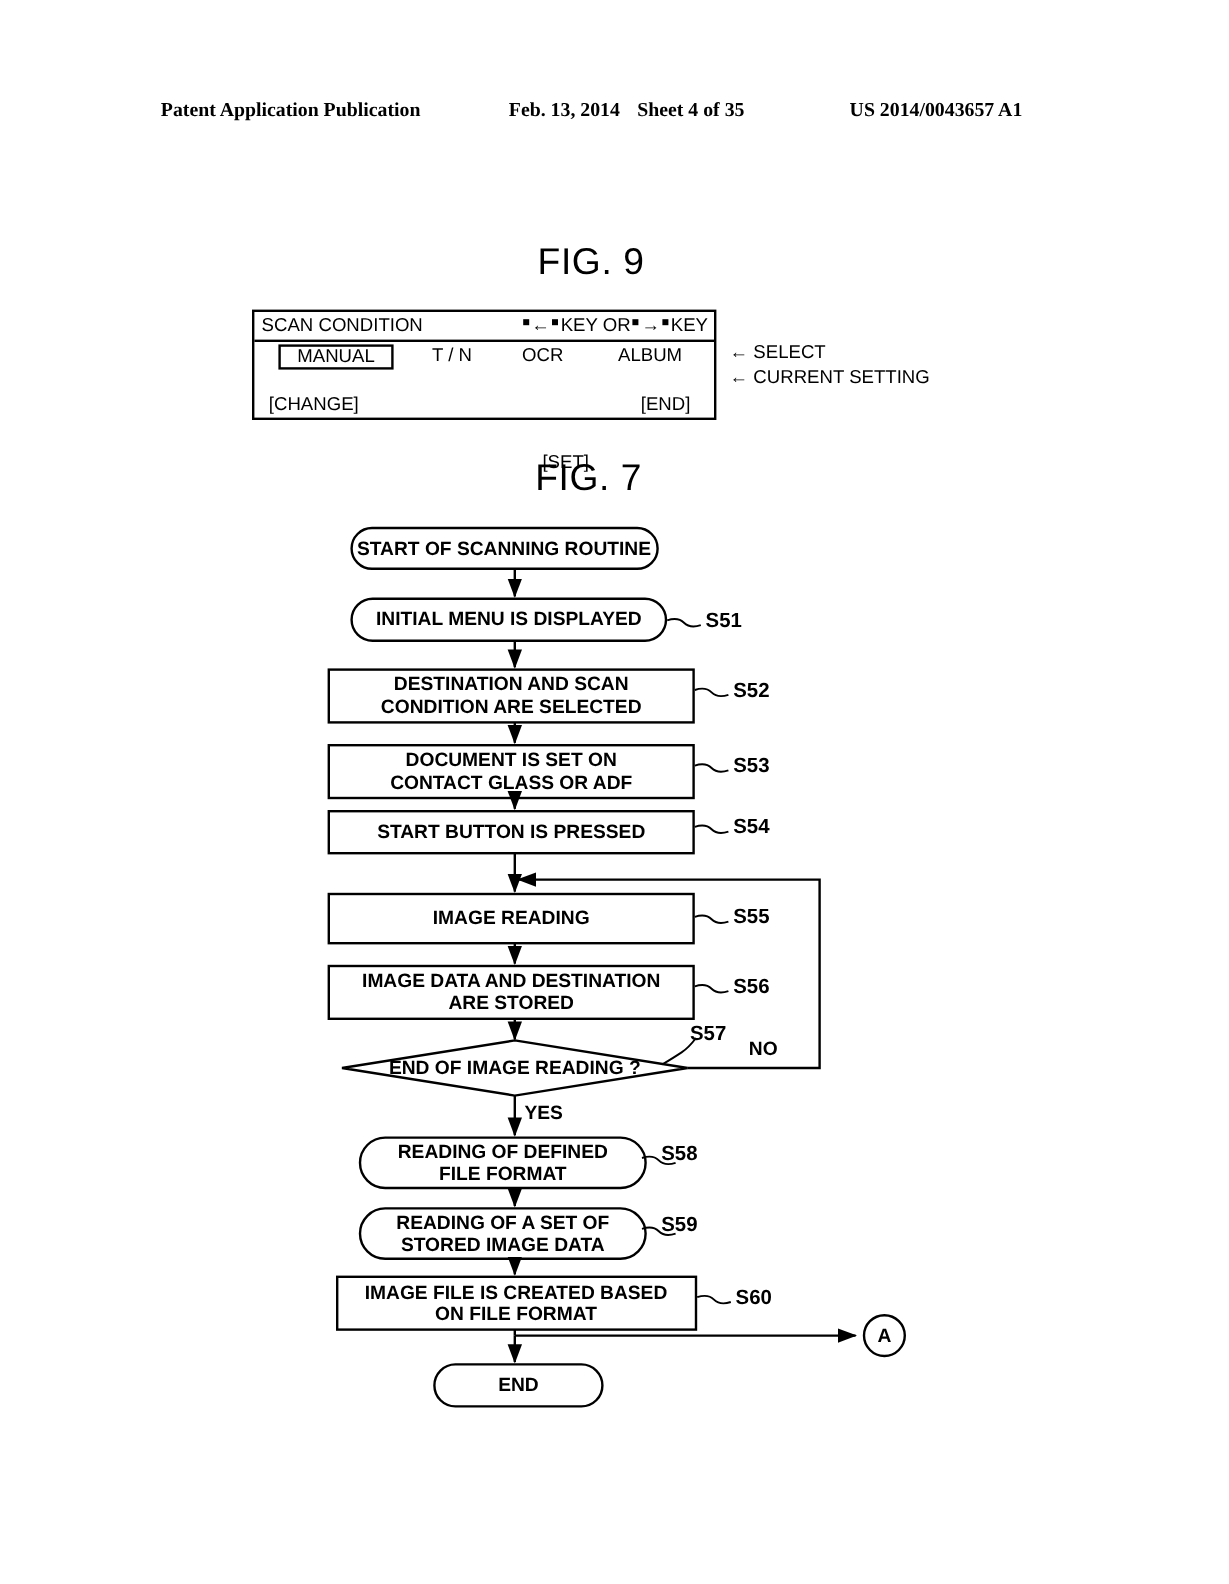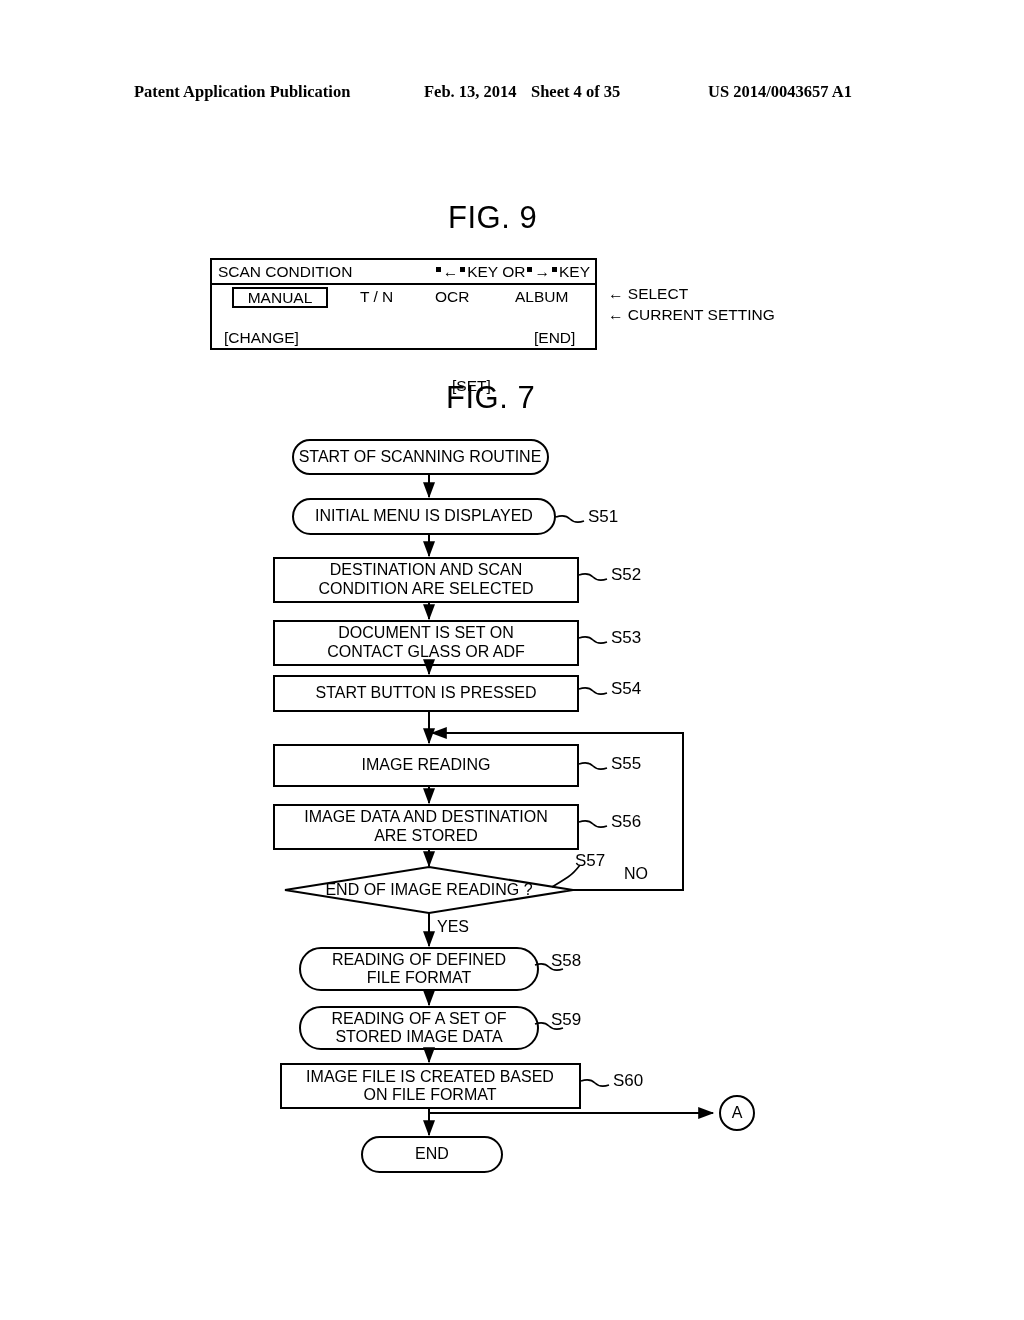--- a/index.html
+++ b/index.html
@@ -133,21 +133,21 @@
     font-size: 15.5px;
     white-space: nowrap;
   }
   #callout-select  { left: 608px; top: 285px; }
   #callout-current { left: 608px; top: 306px; text-align: right; }
 
   
   #fig10 {
     position: absolute;
     left: 0; top: 0;
-    width: 1024px; height: 985px;
+    width: 1024px; height: 985px; font-weight: bold;
   }
   #fig10 svg { display: block; }
 
   .fc-shape {
     fill: #ffffff;
     stroke: #000000;
     stroke-width: 2;
   }
   .fc-line {
     stroke: #000000;

